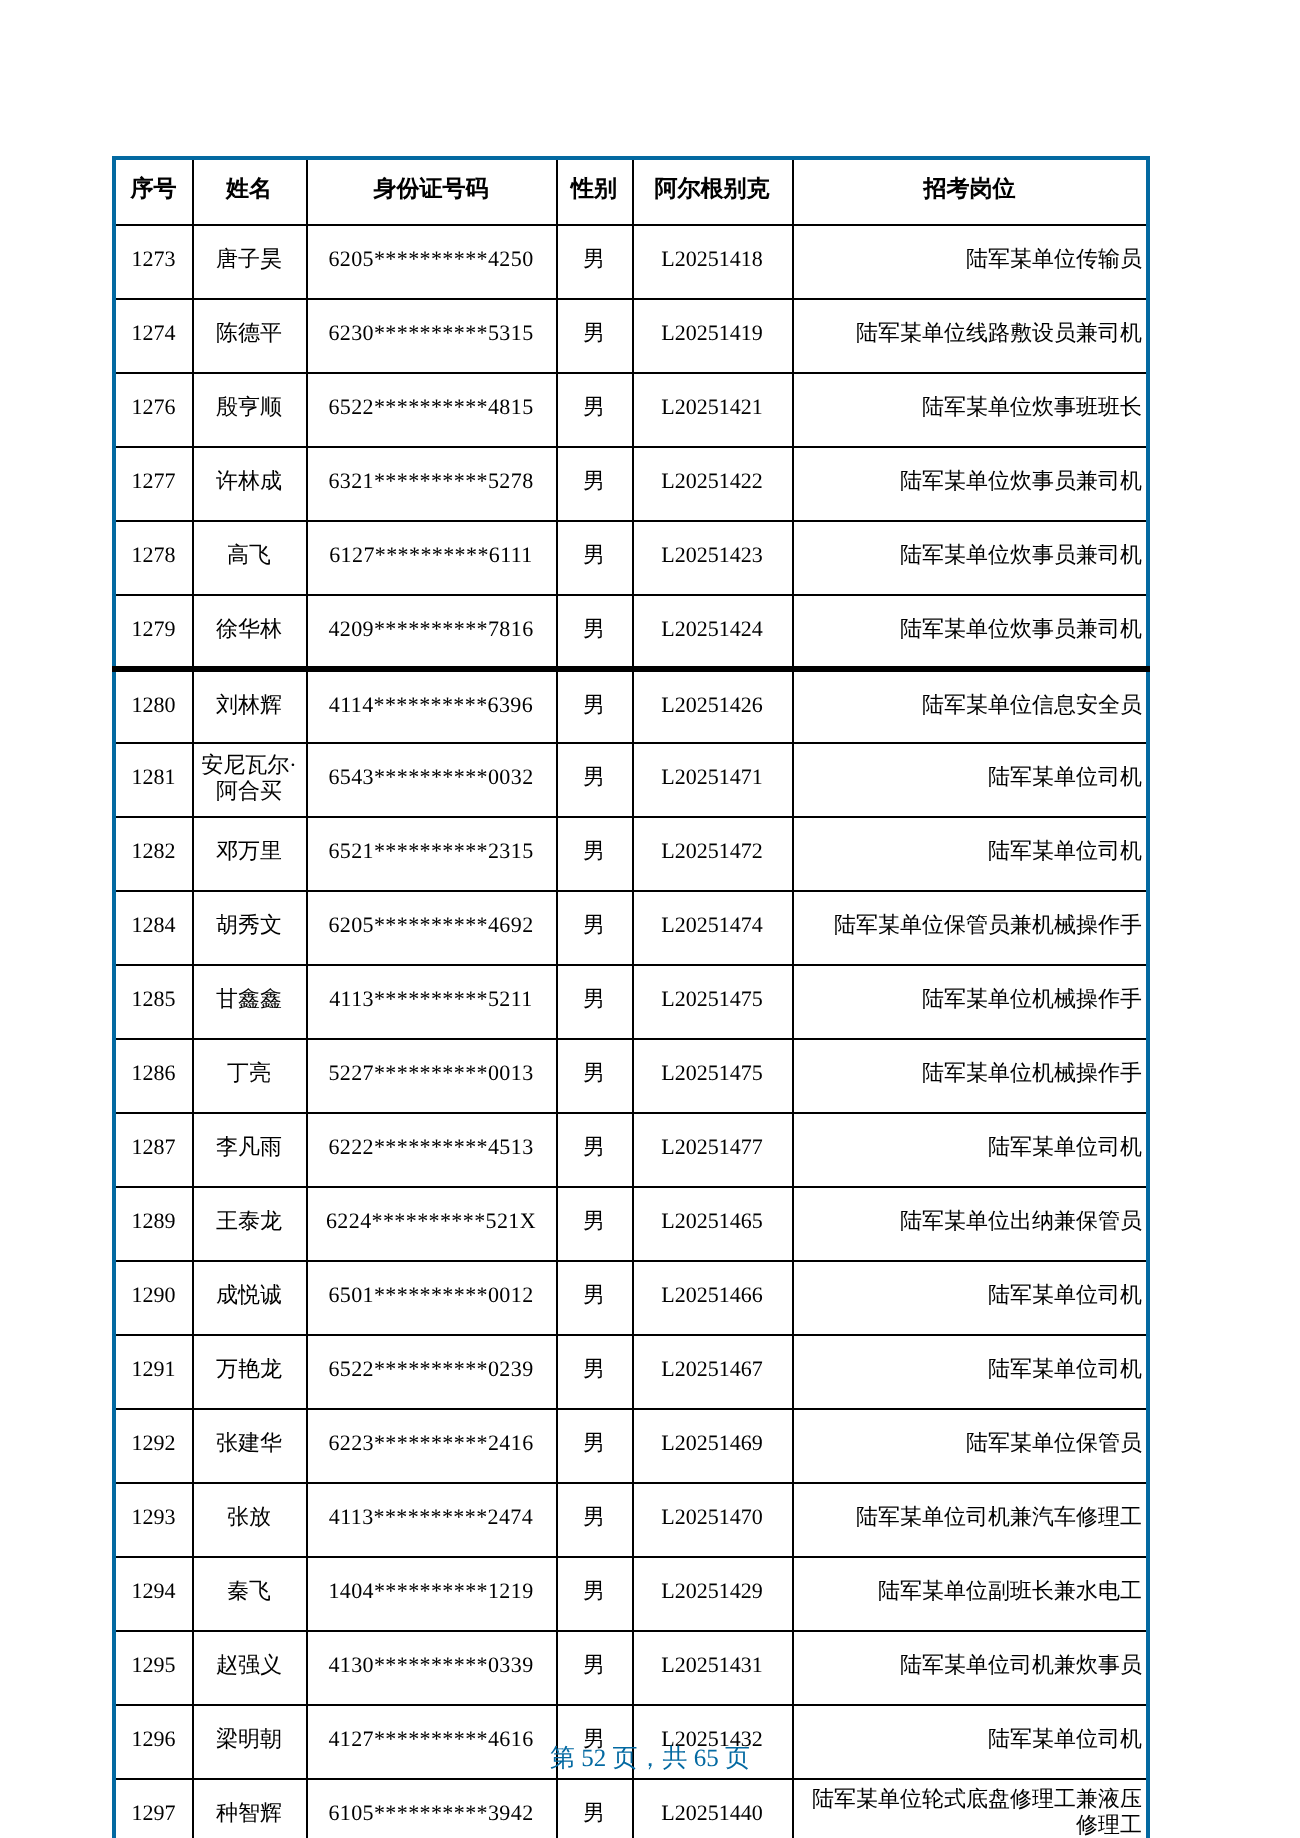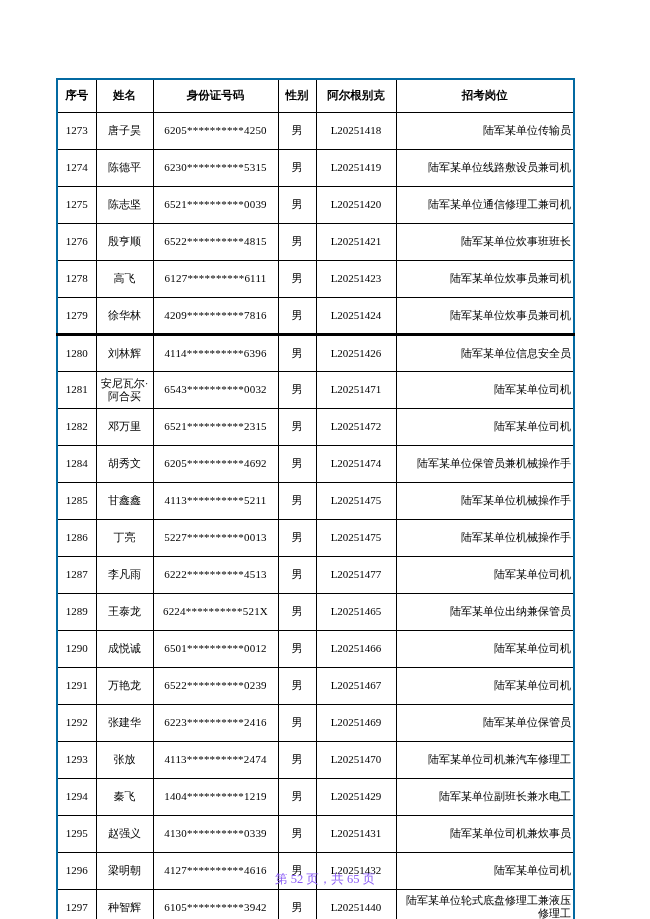--- a/index.html
+++ b/index.html
@@ -48,21 +48,21 @@
   .roster td.c-id { letter-spacing: 0.2px; }
   
   .roster tr.page-split td { border-top-width: 3px; }
   .page-footer {
     position: absolute;
     left: 0;
     top: 871px;
     width: 650px;
     text-align: center;
     font-size: 12.5px;
-    color: #8b5cf6;
+    color: #0369a1;
   }
 </style>
 </head>
 <body>
 
 <div class="page">
 
   <table class="roster">
     <colgroup>
       <col style="width:39px">
@@ -93,34 +93,34 @@
         </tr>
         <tr>
           <td>1274</td>
           <td>陈德平</td>
           <td class="c-id">6230**********5315</td>
           <td>男</td>
           <td>L20251419</td>
           <td class="c-pos">陆军某单位线路敷设员兼司机</td>
         </tr>
         <tr>
-          <td>1275</td>
-          <td>陈志坚</td>
-          <td class="c-id">6521**********0039</td>
-          <td>男</td>
-          <td>L20251420</td>
-          <td class="c-pos">陆军某单位通信修理工兼司机</td>
-        </tr>
-        <tr>
           <td>1276</td>
           <td>殷亨顺</td>
           <td class="c-id">6522**********4815</td>
           <td>男</td>
           <td>L20251421</td>
           <td class="c-pos">陆军某单位炊事班班长</td>
+        </tr>
+        <tr>
+          <td>1277</td>
+          <td>许林成</td>
+          <td class="c-id">6321**********5278</td>
+          <td>男</td>
+          <td>L20251422</td>
+          <td class="c-pos">陆军某单位炊事员兼司机</td>
         </tr>
         <tr>
           <td>1278</td>
           <td>高飞</td>
           <td class="c-id">6127**********6111</td>
           <td>男</td>
           <td>L20251423</td>
           <td class="c-pos">陆军某单位炊事员兼司机</td>
         </tr>
         <tr>

